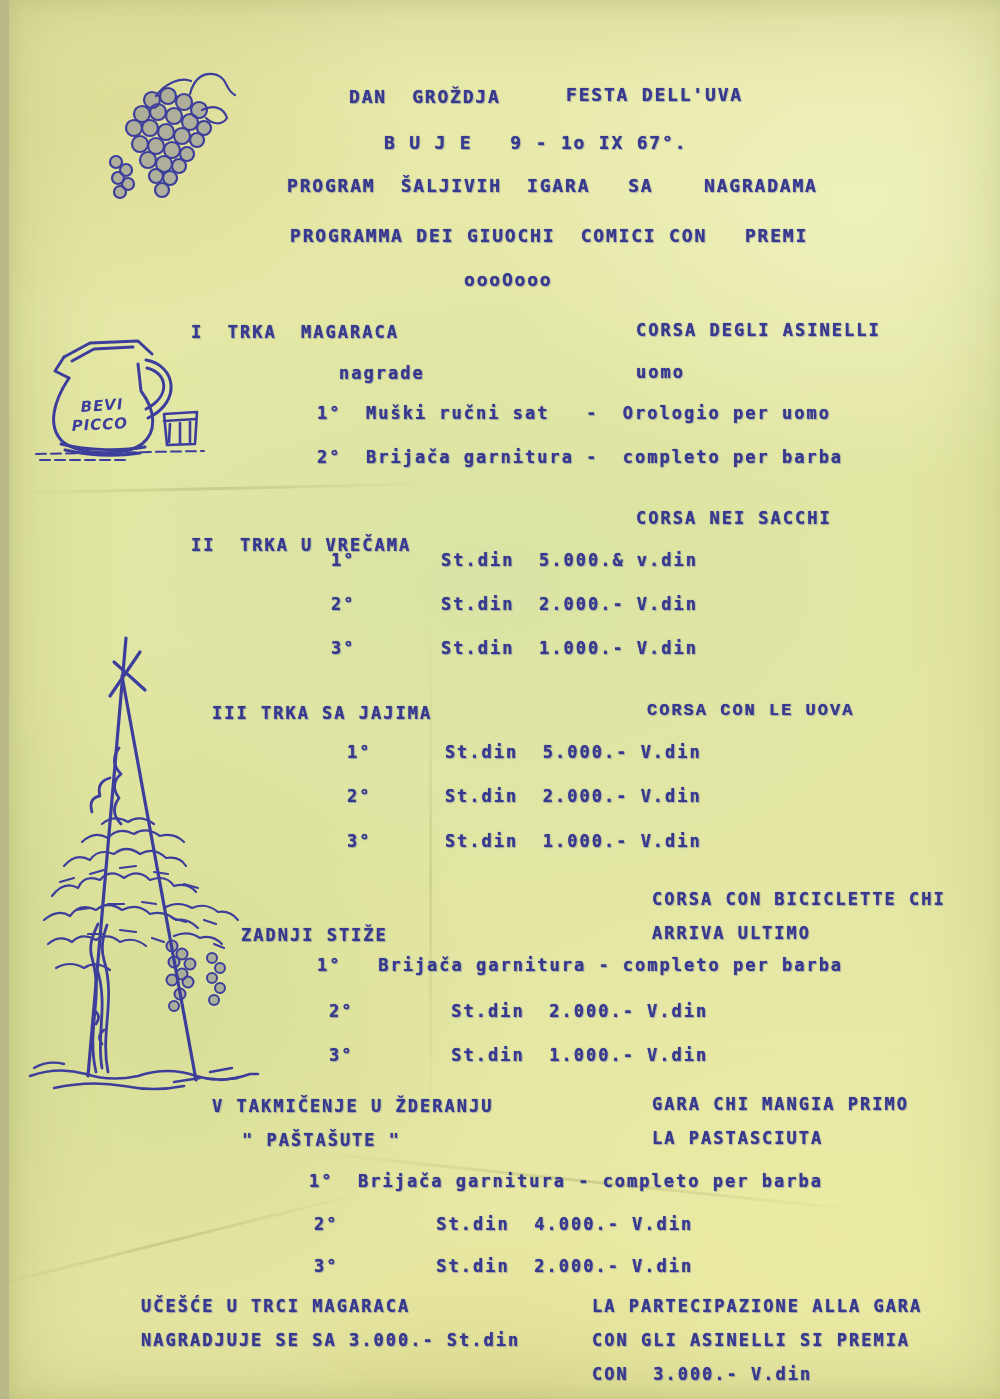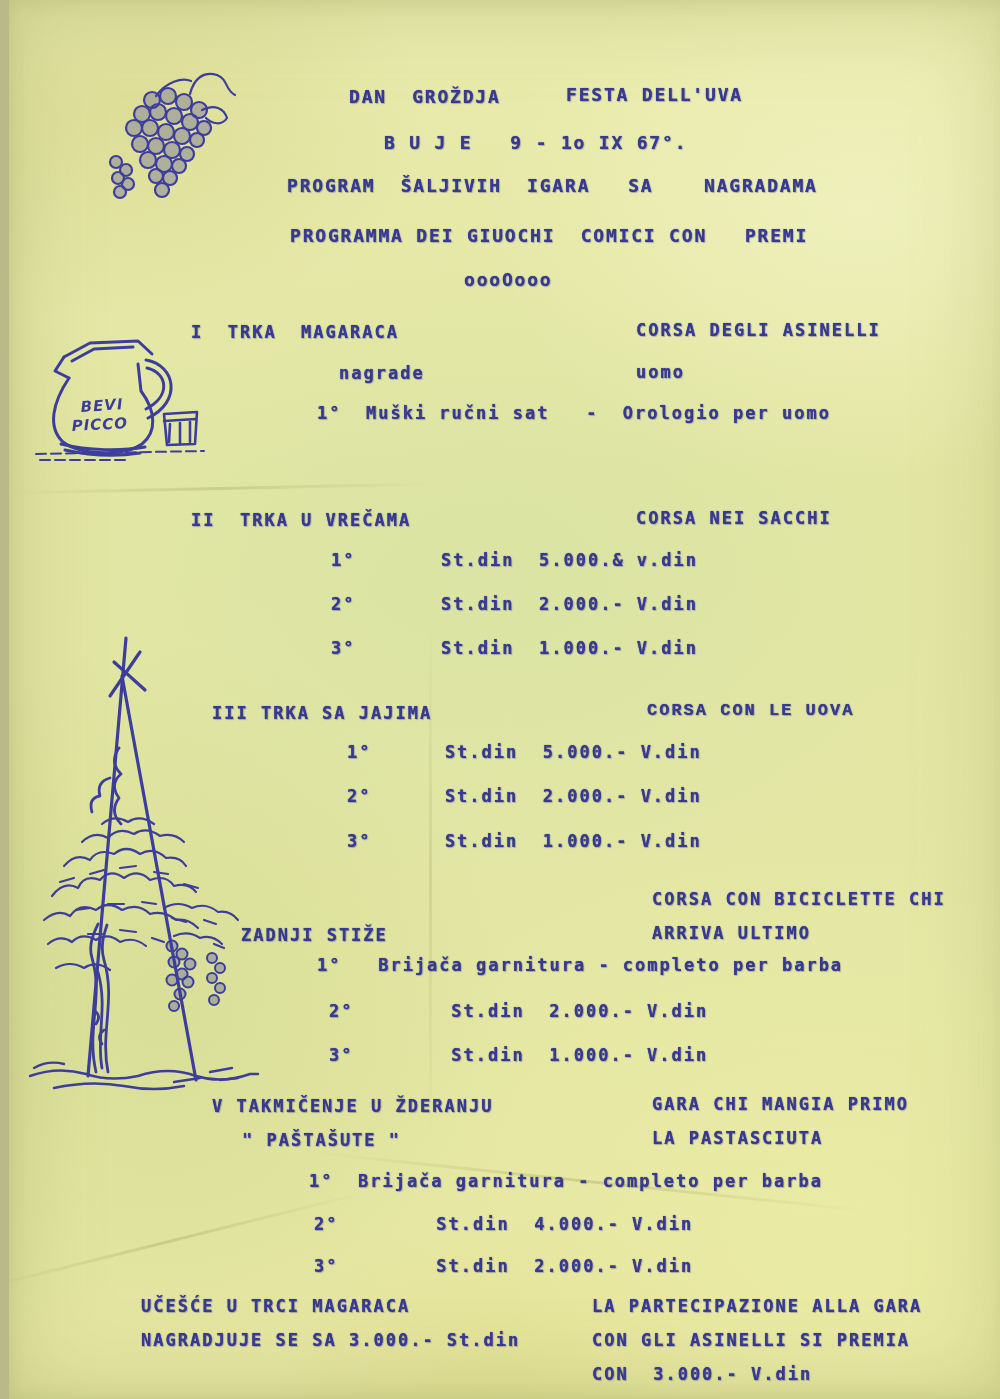--- a/index.html
+++ b/index.html
@@ -48,22 +48,23 @@
   <div class="tw hdr" style="left:375px;top:132px;">B U J E   9 - 1o IX 67°.</div>
   <div class="tw hdr" style="left:278px;top:175px;">PROGRAM  ŠALJIVIH  IGARA   SA    NAGRADAMA</div>
   <div class="tw hdr" style="left:281px;top:225px;text-align:center;">PROGRAMMA DEI GIUOCHI  COMICI CON   PREMI</div>
   <div class="tw hdr" style="left:455px;top:269px;">oooOooo</div>
 
   <div class="tw" style="left:182px;top:321px;">I  TRKA  MAGARACA</div>
   <div class="tw" style="left:627px;top:319px;">CORSA DEGLI ASINELLI</div>
   <div class="tw" style="left:330px;top:362px;">nagrade</div>
   <div class="tw" style="left:627px;top:361px;">uomo</div>
   <div class="tw" style="left:308px;top:402px;">1°  Muški ručni sat   -  Orologio per uomo</div>
-
-  <div class="tw" style="left:182px;top:509px;">II  TRKA U VREČAMA</div>
+  <div class="tw" style="left:308px;top:446px;">2°  Brijača garnitura -  completo per barba</div>
+
+  <div class="tw" style="left:182px;top:534px;">II  TRKA U VREČAMA</div>
   <div class="tw" style="left:627px;top:507px;">CORSA NEI SACCHI</div>
   <div class="tw" style="left:322px;top:549px;">1°       St.din  5.000.&amp; v.din</div>
   <div class="tw" style="left:322px;top:593px;">2°       St.din  2.000.- V.din</div>
   <div class="tw" style="left:322px;top:637px;">3°       St.din  1.000.- V.din</div>
 
   <div class="tw" style="left:203px;top:702px;">III TRKA SA JAJIMA</div>
   <div class="tw" style="left:638px;top:700px;font-family:Liberation Mono, monospace;">CORSA CON LE UOVA</div>
   <div class="tw" style="left:338px;top:741px;">1°      St.din  5.000.- V.din</div>
   <div class="tw" style="left:338px;top:785px;">2°      St.din  2.000.- V.din</div>
   <div class="tw" style="left:338px;top:830px;">3°      St.din  1.000.- V.din</div>

